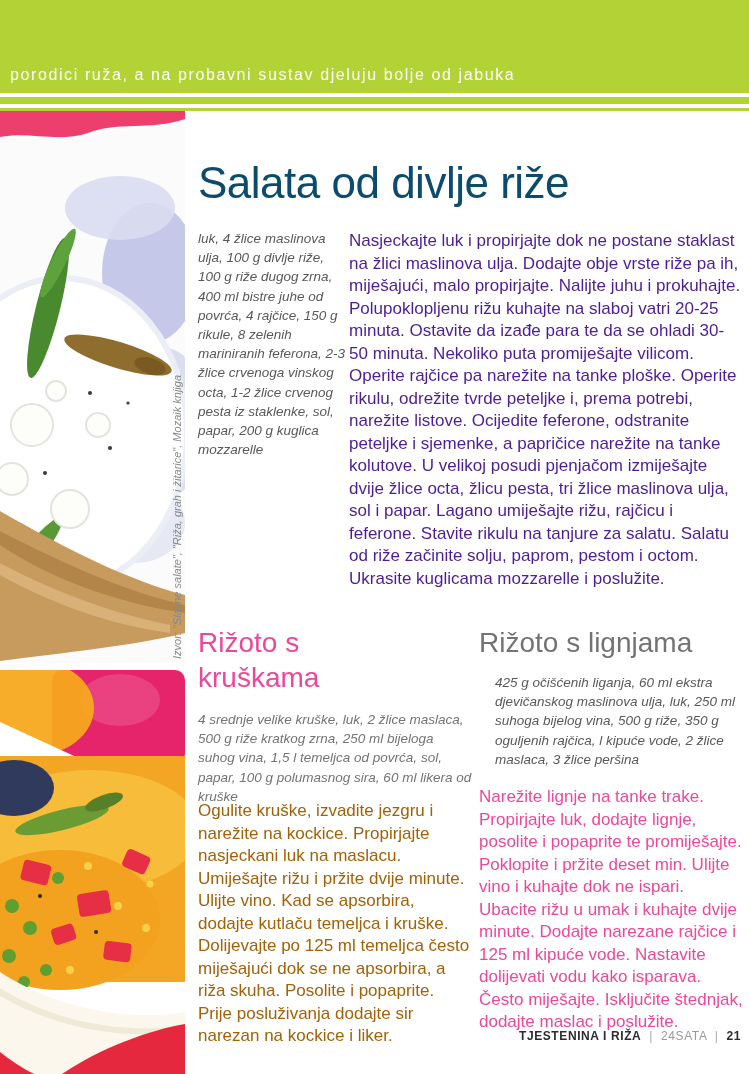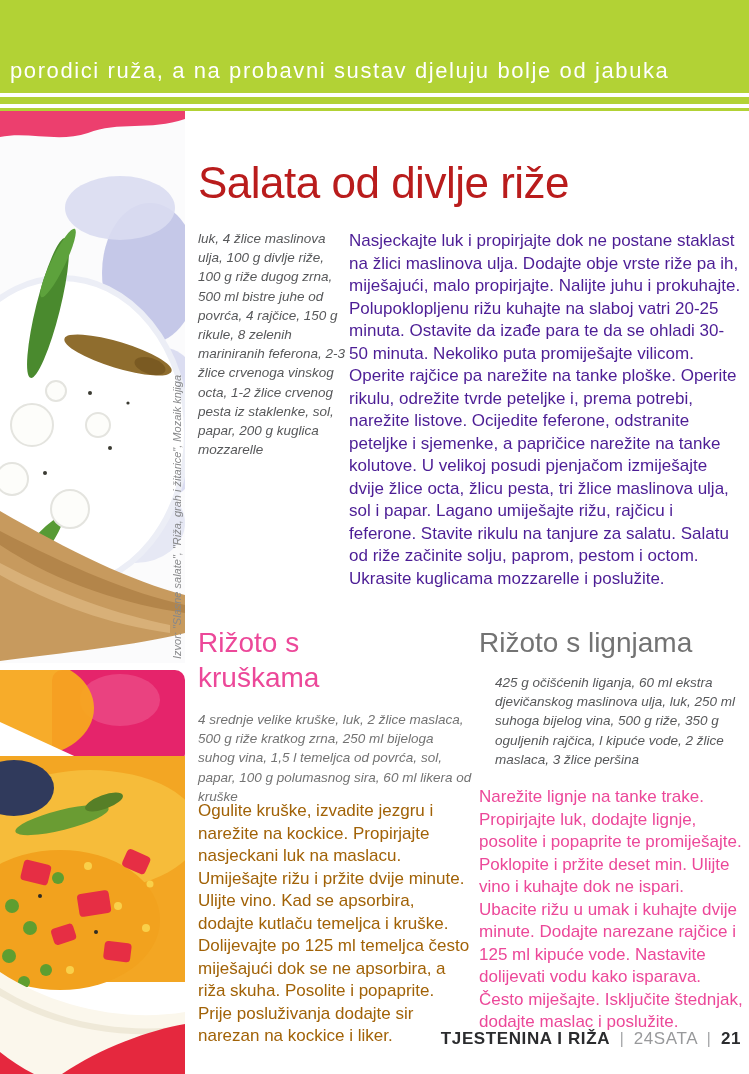--- a/index.html
+++ b/index.html
@@ -16,21 +16,21 @@
   
   .masthead {
     position: absolute; left: 0; top: 0;
     width: 749px; height: 93px;
     background: #b2d235;
     z-index: 4;
   }
   .masthead .tagline {
     position: absolute; left: 10px; bottom: 9px;
     color: #ffffff;
-    font-size: 22px;
+    font-size: 16px;
     letter-spacing: 1.6px;
     font-weight: 400;
   }
 
   
   .stripe { position: absolute; left: 0; width: 749px; z-index: 4; }
   .stripe.white1 { top: 93px;  height: 4px; background: #ffffff; }
   .stripe.green1 { top: 97px;  height: 7px; background: #b2d235; }
   .stripe.white2 { top: 104px; height: 4px; background: #ffffff; }
   .stripe.green2 { top: 108px; height: 3px; background: #b2d235; }
@@ -59,21 +59,21 @@
     z-index: 5;
   }
 
   
   .title-main {
     position: absolute; left: 198px; top: 158px;
     width: 540px;
     font-size: 44px;
     font-weight: 400;
     letter-spacing: -0.5px;
-    color: #b91c1c;
+    color: #0c4a6e;
     z-index: 2;
   }
   .ingredients-1 {
     position: absolute; left: 198px; top: 229px;
     width: 152px;
     font-style: italic;
     font-size: 13.5px;
     line-height: 19.2px;
     color: #57585a;
     z-index: 2;
@@ -143,21 +143,21 @@
     font-size: 17px;
     line-height: 22.5px;
     color: #ec4899;
     hyphens: auto;
     z-index: 2;
   }
 
   
   .footer {
     position: absolute; right: 8px; top: 1029px;
-    font-size: 17px;
+    font-size: 12px;
     letter-spacing: 0.6px;
     color: #98999b;
     z-index: 2;
     margin-left: 28px;
   }
   .footer .strong { font-weight: bold; color: #2b2c2e; }
   .footer .sep { color: #a9aaac; padding: 0 4px; font-weight: 400; }
 </style>
 </head>
 <body>
@@ -255,21 +255,21 @@
       <circle cx="40" cy="226" r="2" fill="#2f2c24"></circle>
 
       <path d="M0,302 C55,338 125,352 185,342 L185,404 L0,404 Z" fill="#fbf7ec"></path>
       <path d="M0,318 C55,352 120,364 185,356 L185,362 C120,370 55,358 0,326 Z" fill="#efe9d8"></path>
       <path d="M62,404 C100,378 150,360 185,354 L185,404 Z" fill="#e5283e"></path>
       <path d="M0,382 C10,390 22,398 34,404 L0,404 Z" fill="#e5283e"></path>
     </svg>
   </div>
 
   <h1 class="title-main">Salata od divlje riže</h1>
-  <div class="ingredients-1">luk, 4 žlice maslinova ulja, 100 g divlje riže, 100 g riže dugog zrna, 500 ml bistre juhe od povrća, 4 rajčice, 150 g rikule, 8 zelenih mariniranih feferona, 2-3 žlice crvenoga vinskog octa, 1-2 žlice crvenog pesta iz staklenke, sol, papar, 200 g kuglica mozzarelle</div>
+  <div class="ingredients-1">luk, 4 žlice maslinova ulja, 100 g divlje riže, 100 g riže dugog zrna, 400 ml bistre juhe od povrća, 4 rajčice, 150 g rikule, 8 zelenih mariniranih feferona, 2-3 žlice crvenoga vinskog octa, 1-2 žlice crvenog pesta iz staklenke, sol, papar, 200 g kuglica mozzarelle</div>
   <div class="body-1">Nasjeckajte luk i propirjajte dok ne postane staklast na žlici maslinova ulja. Dodajte obje vrste riže pa ih, miješajući, malo propirjajte. Nalijte juhu i prokuhajte. Polupoklopljenu rižu kuhajte na slaboj vatri 20-25 minuta. Ostavite da izađe para te da se ohladi 30-50 minuta. Nekoliko puta promiješajte vilicom. Operite rajčice pa narežite na tanke ploške. Operite rikulu, odrežite tvrde peteljke i, prema potrebi, narežite listove. Ocijedite feferone, odstranite peteljke i sjemenke, a papričice narežite na tanke kolutove. U velikoj posudi pjenjačom izmiješajte dvije žlice octa, žlicu pesta, tri žlice maslinova ulja, sol i papar. Lagano umiješajte rižu, rajčicu i feferone. Stavite rikulu na tanjure za salatu. Salatu od riže začinite solju, paprom, pestom i octom. Ukrasite kuglicama mozzarelle i poslužite.</div>
 
   <h2 class="title-2">Rižoto s kruškama</h2>
   <div class="ingredients-2">4 srednje velike kruške, luk, 2 žlice maslaca, 500 g riže kratkog zrna, 250 ml bijeloga suhog vina, 1,5 l temeljca od povrća, sol, papar, 100 g polumasnog sira, 60 ml likera od kruške</div>
   <div class="body-2">Ogulite kruške, izvadite jezgru i narežite na kockice. Propirjajte nasjeckani luk na maslacu. Umiješajte rižu i pržite dvije minute. Ulijte vino. Kad se apsorbira, dodajte kutlaču temeljca i kruške. Dolijevajte po 125 ml temeljca često miješajući dok se ne apsorbira, a riža skuha. Posolite i popaprite. Prije posluživanja dodajte sir narezan na kockice i liker.</div>
 
   <h2 class="title-3">Rižoto s lignjama</h2>
   <div class="ingredients-3">425 g očišćenih liganja, 60 ml ekstra djevičanskog maslinova ulja, luk, 250 ml suhoga bijelog vina, 500 g riže, 350 g oguljenih rajčica, l kipuće vode, 2 žlice maslaca, 3 žlice peršina</div>
   <div class="body-3">Narežite lignje na tanke trake. Propirjajte luk, dodajte lignje, posolite i popaprite te promiješajte. Poklopite i pržite deset min. Ulijte vino i kuhajte dok ne ispari. Ubacite rižu u umak i kuhajte dvije minute. Dodajte narezane rajčice i 125 ml kipuće vode. Nastavite dolijevati vodu kako isparava. Često miješajte. Isključite štednjak, dodajte maslac i poslužite.</div>
 

